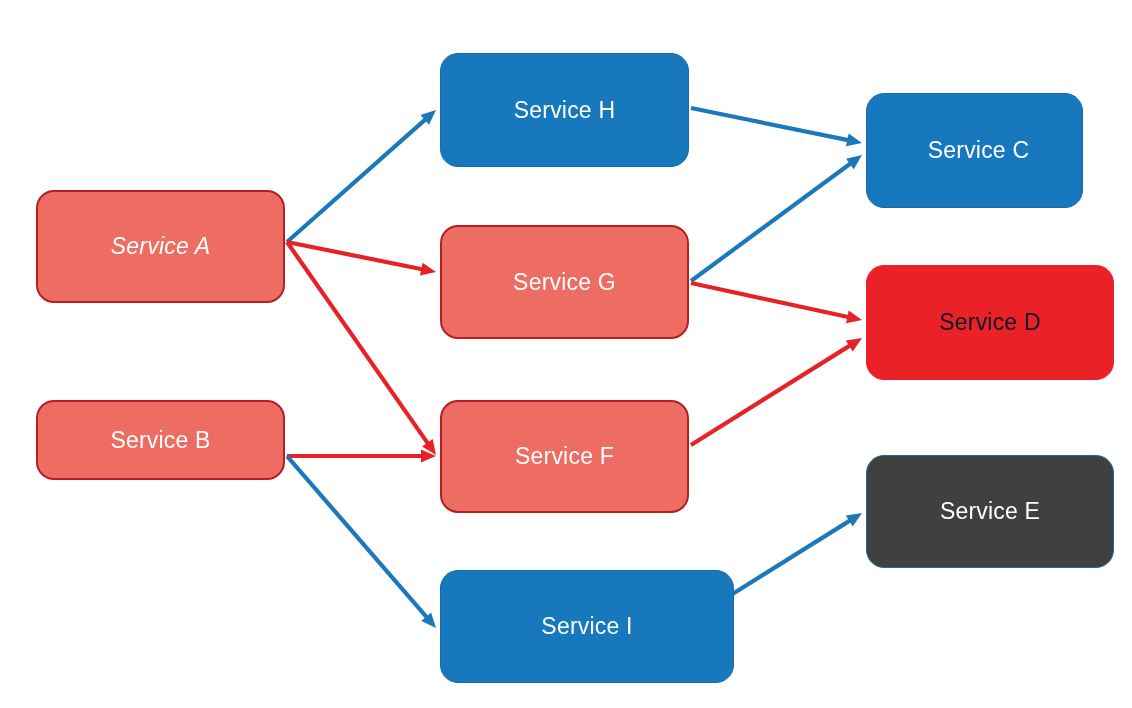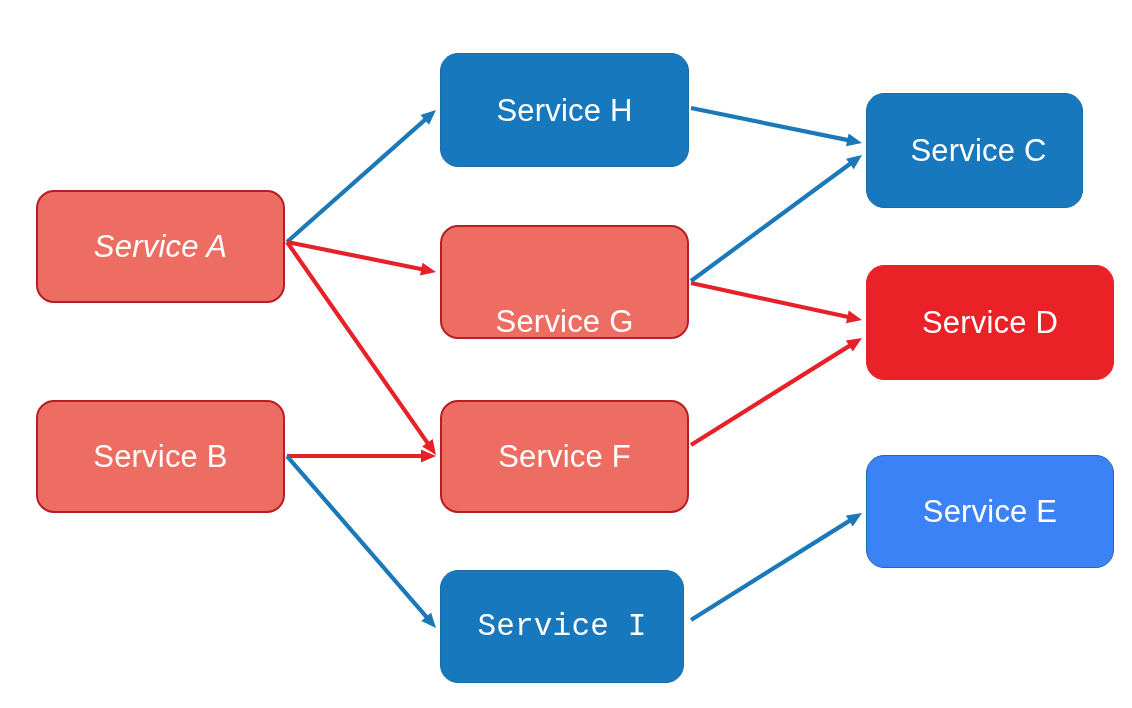--- a/index.html
+++ b/index.html
@@ -25,21 +25,21 @@
     height: 708px;
   }
   .node {
     position: absolute;
     box-sizing: border-box;
     border-radius: 18px;
     display: flex;
     align-items: center;
     justify-content: center;
     color: #ffffff;
-    font-size: 31px;
+    font-size: 23px;
     font-weight: 400;
     letter-spacing: 0.2px;
     z-index: 5;
     user-select: none;
   }
   .node-label {
     pointer-events: none;
     line-height: 1;
   }
 </style>
@@ -88,39 +88,39 @@
       <g>
         <line x1="691" y1="620" x2="850.979644161303" y2="519.8957782148572" stroke="#1b79ba" stroke-width="4.2" stroke-linecap="butt"></line>
         <polygon points="862,513 852.732093908932,526.4668450903375 845.836315694075,515.4464892516405" fill="#1b79ba"></polygon>
       </g>
     </svg>
 
   <div id="node-layer">
       <div class="node" style="left: 36px; top: 190px; width: 249px; height: 113px; background: rgb(238, 109, 98); border: 2px solid rgb(181, 31, 36); color: rgb(255, 255, 255); font-style: italic;">
         <span class="node-label">Service A</span>
       </div>
-      <div class="node" style="left: 36px; top: 400px; width: 249px; height: 113px; background: rgb(238, 109, 98); border: 2px solid rgb(181, 31, 36); color: rgb(255, 255, 255);">
+      <div class="node" style="left: 36px; top: 400px; width: 249px; height: 80px; background: rgb(238, 109, 98); border: 2px solid rgb(181, 31, 36); color: rgb(255, 255, 255);">
         <span class="node-label">Service B</span>
       </div>
       <div class="node" style="left: 440px; top: 53px; width: 249px; height: 114px; background: rgb(24, 120, 190); border: 1px solid rgb(23, 109, 168); color: rgb(255, 255, 255);">
         <span class="node-label">Service H</span>
       </div>
-      <div class="node" style="left: 440px; top: 225px; width: 249px; height: 114px; background: rgb(238, 109, 98); border: 2px solid rgb(181, 31, 36); color: rgb(255, 255, 255); align-items: flex-end;">
+      <div class="node" style="left: 440px; top: 225px; width: 249px; height: 114px; background: rgb(238, 109, 98); border: 2px solid rgb(181, 31, 36); color: rgb(255, 255, 255);">
         <span class="node-label">Service G</span>
       </div>
       <div class="node" style="left: 440px; top: 400px; width: 249px; height: 113px; background: rgb(238, 109, 98); border: 2px solid rgb(181, 31, 36); color: rgb(255, 255, 255); text-align: right;">
         <span class="node-label">Service F</span>
       </div>
-      <div class="node" style="left: 440px; top: 570px; width: 244px; height: 113px; background: rgb(24, 120, 190); border: 1px solid rgb(23, 109, 168); color: rgb(255, 255, 255); font-family: Liberation Mono, monospace;">
+      <div class="node" style="left: 440px; top: 570px; width: 294px; height: 113px; background: rgb(24, 120, 190); border: 1px solid rgb(23, 109, 168); color: rgb(255, 255, 255);">
         <span class="node-label">Service I</span>
       </div>
       <div class="node" style="left: 866px; top: 93px; width: 217px; height: 115px; background: rgb(24, 120, 190); border: 1px solid rgb(23, 109, 168); color: rgb(255, 255, 255); padding-left: 8px;">
         <span class="node-label">Service C</span>
       </div>
-      <div class="node" style="left: 866px; top: 265px; width: 248px; height: 115px; background: rgb(234, 33, 39); border: 1px solid rgb(234, 33, 39); color: #ffffff;">
+      <div class="node" style="left: 866px; top: 265px; width: 248px; height: 115px; background: rgb(234, 33, 39); border: 1px solid rgb(234, 33, 39); color: #0f172a;">
         <span class="node-label">Service D</span>
       </div>
-      <div class="node" style="left: 866px; top: 455px; width: 248px; height: 113px; background: #3b82f6; border: 1px solid rgb(23, 109, 168); color: rgb(255, 255, 255);">
+      <div class="node" style="left: 866px; top: 455px; width: 248px; height: 113px; background: #404040; border: 1px solid rgb(23, 109, 168); color: rgb(255, 255, 255);">
         <span class="node-label">Service E</span>
       </div>
     </div>
 
 </div>
 
 </body></html>

